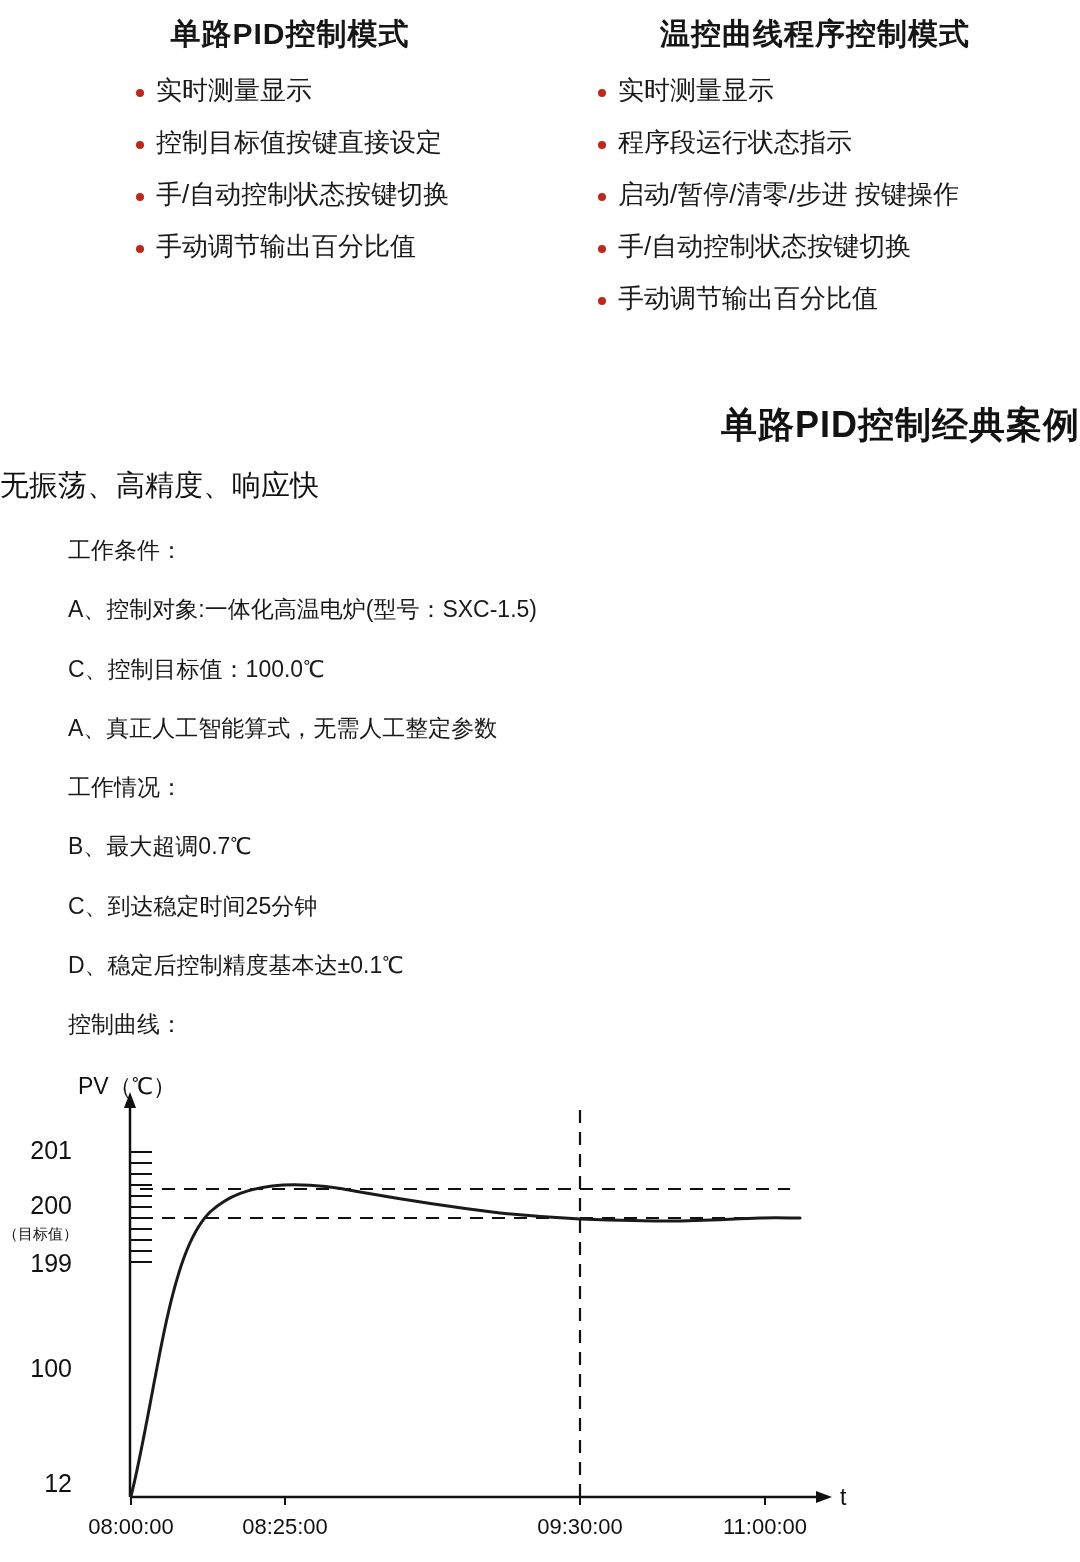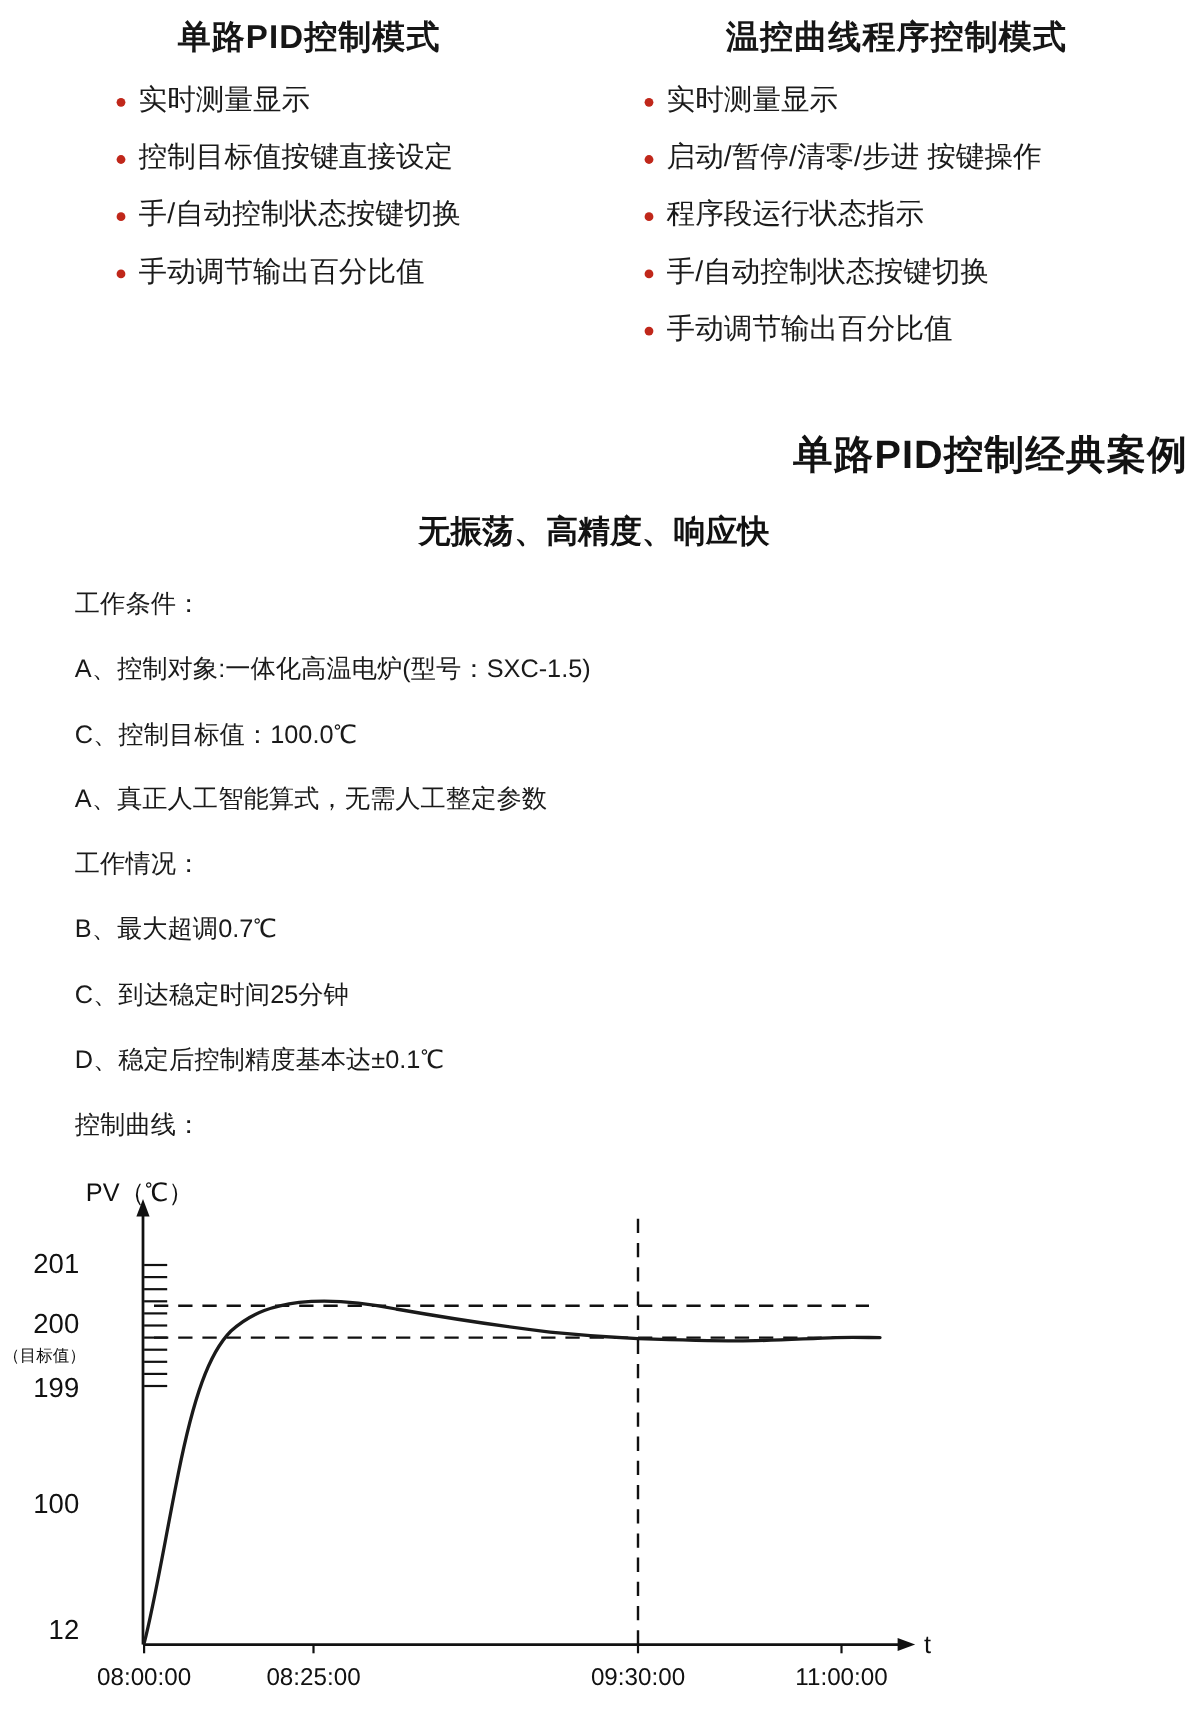--- a/index.html
+++ b/index.html
@@ -23,37 +23,37 @@
   }
 
   
   .feature-row {
     display: flex;
     padding-top: 14px;
   }
   .feature-col {
     box-sizing: border-box;
   }
-  .col-left  { width: 520px; padding-left: 62px; }
+  .col-left  { width: 520px; padding-left: 80px; }
   .col-right { width: 560px; padding-left: 40px; }
 
   .col-title {
     font-size: 30px;
     font-weight: bold;
     letter-spacing: 1px;
     text-align: center;
     color: #161616;
     margin-bottom: 22px;
   }
   .col-left .col-title { padding-right: 20px; }
   .col-right .col-title { padding-right: 10px; }
 
   .bullet-list {
     list-style: none;
-    margin: 4px;
+    margin: 16px;
     padding: 0;
   }
   .bullet-list li {
     position: relative;
     font-size: 26px;
     line-height: 1.0;
     padding: 0 0 26px 34px;
     color: #1a1a1a;
     white-space: nowrap;
   }
@@ -73,24 +73,24 @@
   
   .case-title {
     text-align: right;
     font-size: 36px;
     font-weight: bold;
     letter-spacing: 1px;
     margin-top: 48px;
     color: #121212;
   }
   .case-subtitle {
-    text-align: center;
+    text-align: left;
     font-size: 29px;
-    font-weight: bold;
-    margin-top: 26px;
+    font-weight: normal;
+    margin-top: 16px;
     color: #121212;
   }
 
   .body-lines {
     margin-top: 32px;
     padding-left: 68px;
   }
   .body-lines p {
     margin: 0 0 34px 0;
     font-size: 23px;
@@ -123,22 +123,22 @@
         <li>控制目标值按键直接设定</li>
         <li>手/自动控制状态按键切换</li>
         <li>手动调节输出百分比值</li>
       </ul>
     </div>
 
     <div class="feature-col col-right">
       <div class="col-title">温控曲线程序控制模式</div>
       <ul class="bullet-list">
         <li>实时测量显示</li>
+        <li>程序段运行状态指示</li>
         <li>启动/暂停/清零/步进 按键操作</li>
-        <li>程序段运行状态指示</li>
         <li>手/自动控制状态按键切换</li>
         <li>手动调节输出百分比值</li>
       </ul>
     </div>
 
   </div>
 
   <div class="case-title">单路PID控制经典案例</div>
   <div class="case-subtitle">无振荡、高精度、响应快</div>
 

